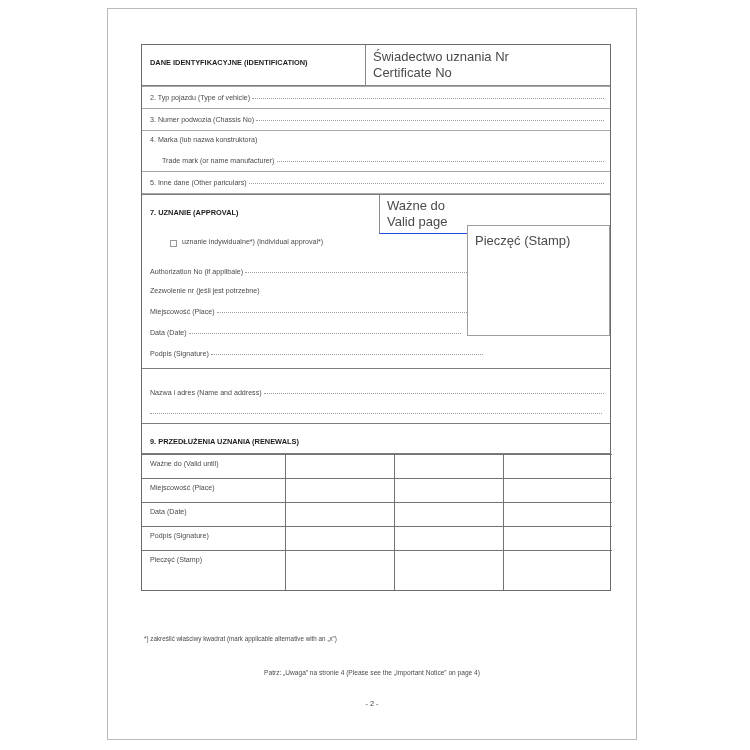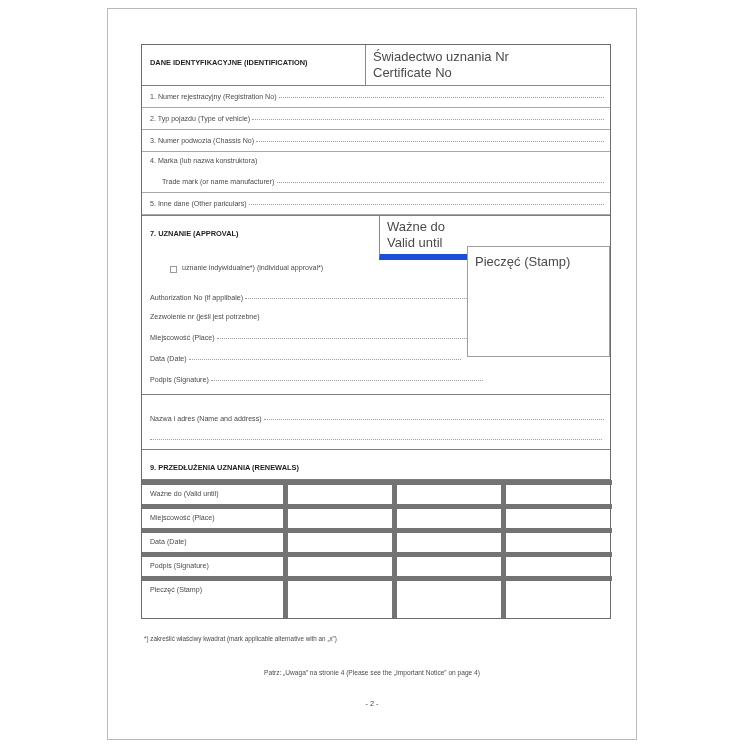--- a/index.html
+++ b/index.html
@@ -119,21 +119,21 @@
   .sec7-head-left {
     width: 237px;
     padding: 6px 0 5px 8px;
     box-sizing: border-box;
   }
   .sec7-head-right {
     flex: 1;
     padding: 3px 0 3px 7px;
     box-sizing: border-box;
     border-left: 1px solid #8a8a8a;
-    border-bottom: 6px solid #1d4ed8;
+    border-bottom: 1px solid #1d4ed8;
     margin-bottom: -1px;
   }
   .sec7-head-right .t { display: block; }
 
   .cb-row {
     display: flex;
     align-items: flex-end;
     padding: 5px 0 5px 28px;
   }
   .cbox {
@@ -178,21 +178,21 @@
   
   .sec9-title {
     padding: 6px 8px 5px 8px;
   }
   table#renewals {
     border-collapse: collapse;
     width: 100%;
     table-layout: fixed;
   }
   table#renewals td {
-    border: 5px solid #737373;
+    border: 1px solid #737373;
     height: 24px;
     padding: 5px 0 0 8px;
     vertical-align: top;
     font-size: 7.1px;
     color: #4a4a4a;
     box-sizing: border-box;
     margin-left: 7px;
   }
   table#renewals td.c1 { width: 143px; }
   table#renewals td.cell { width: 109px; }
@@ -242,24 +242,20 @@
         <div class="hdr-left">
           <span class="bold">DANE IDENTYFIKACYJNE (IDENTIFICATION)</span>
         </div>
         <div class="hdr-right">
           <span class="t">Świadectwo uznania Nr</span>
           <span class="t">Certificate No</span>
         </div>
       </div>
       <div class="hrule"></div>
 
-      <div class="field-row">
-        <span class="lab">1. Numer rejestracyjny (Registration No)</span>
-        <span class="leader"></span>
-      </div>
       <div class="hrule-thin"></div>
 
       <div class="field-row">
         <span class="lab">2. Typ pojazdu (Type of vehicle)</span>
         <span class="leader"></span>
       </div>
       <div class="hrule-thin"></div>
 
       <div class="field-row">
         <span class="lab">3. Numer podwozia (Chassis No)</span>
@@ -289,21 +285,21 @@
     <div class="hrule"></div>
 
     <div id="sec7">
 
       <div class="sec7-head">
         <div class="sec7-head-left">
           <span class="bold">7. UZNANIE (APPROVAL)</span>
         </div>
         <div class="sec7-head-right">
           <span class="t">Ważne do</span>
-          <span class="t">Valid until</span>
+          <span class="t">Valid page</span>
         </div>
       </div>
 
       <div class="cb-row">
         <span class="cbox"></span>
         <span class="t">uznanie indywidualne*) (individual approval*)</span>
       </div>
 
       <div style="height:9px"></div>
 

